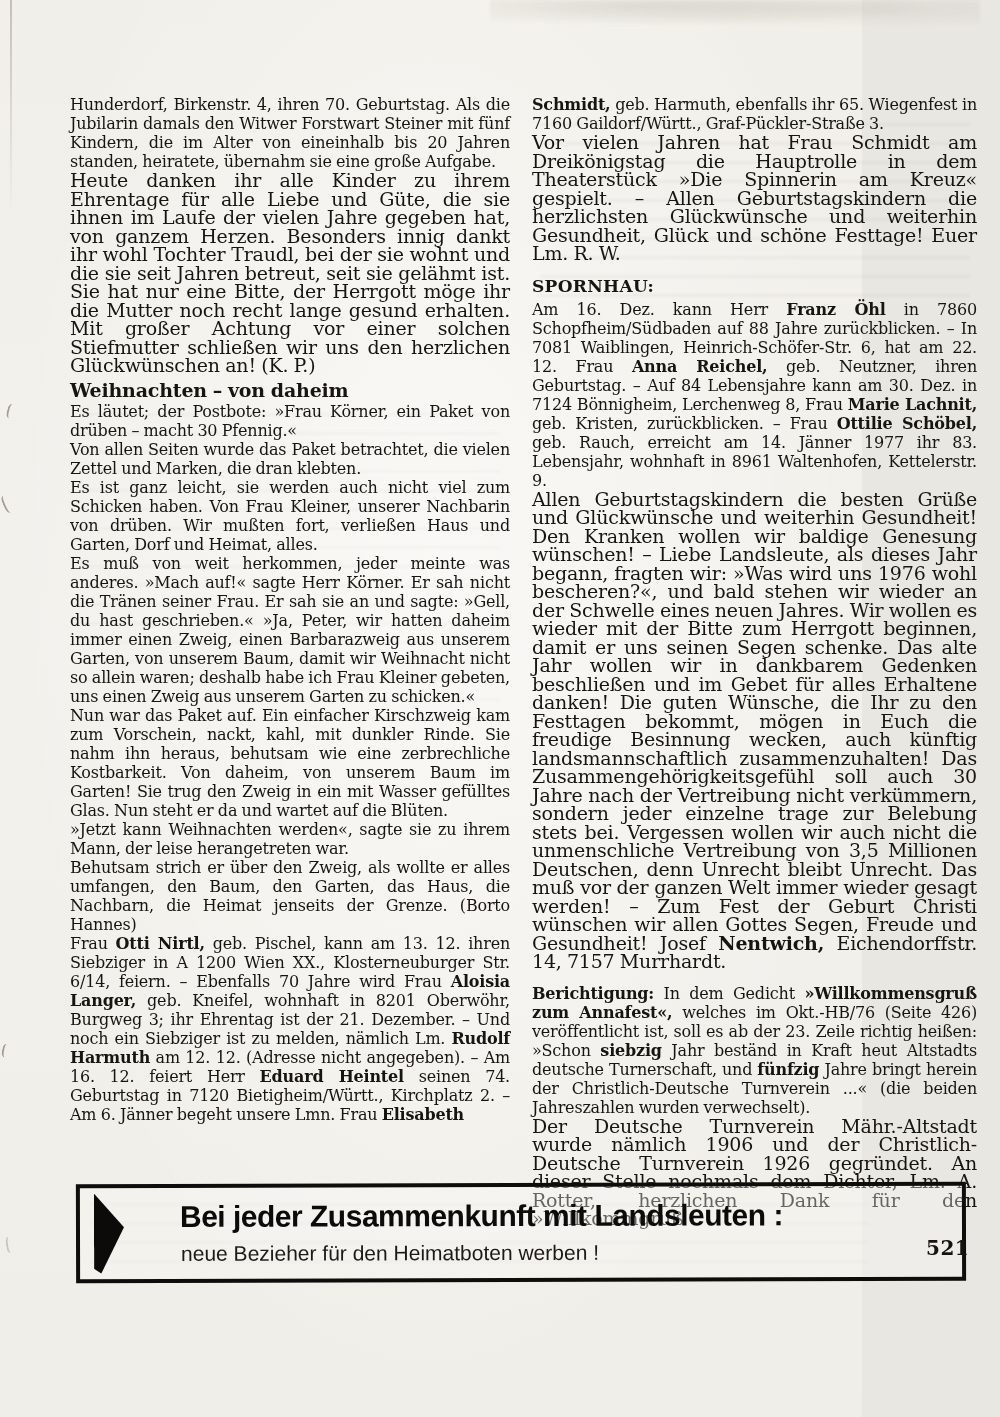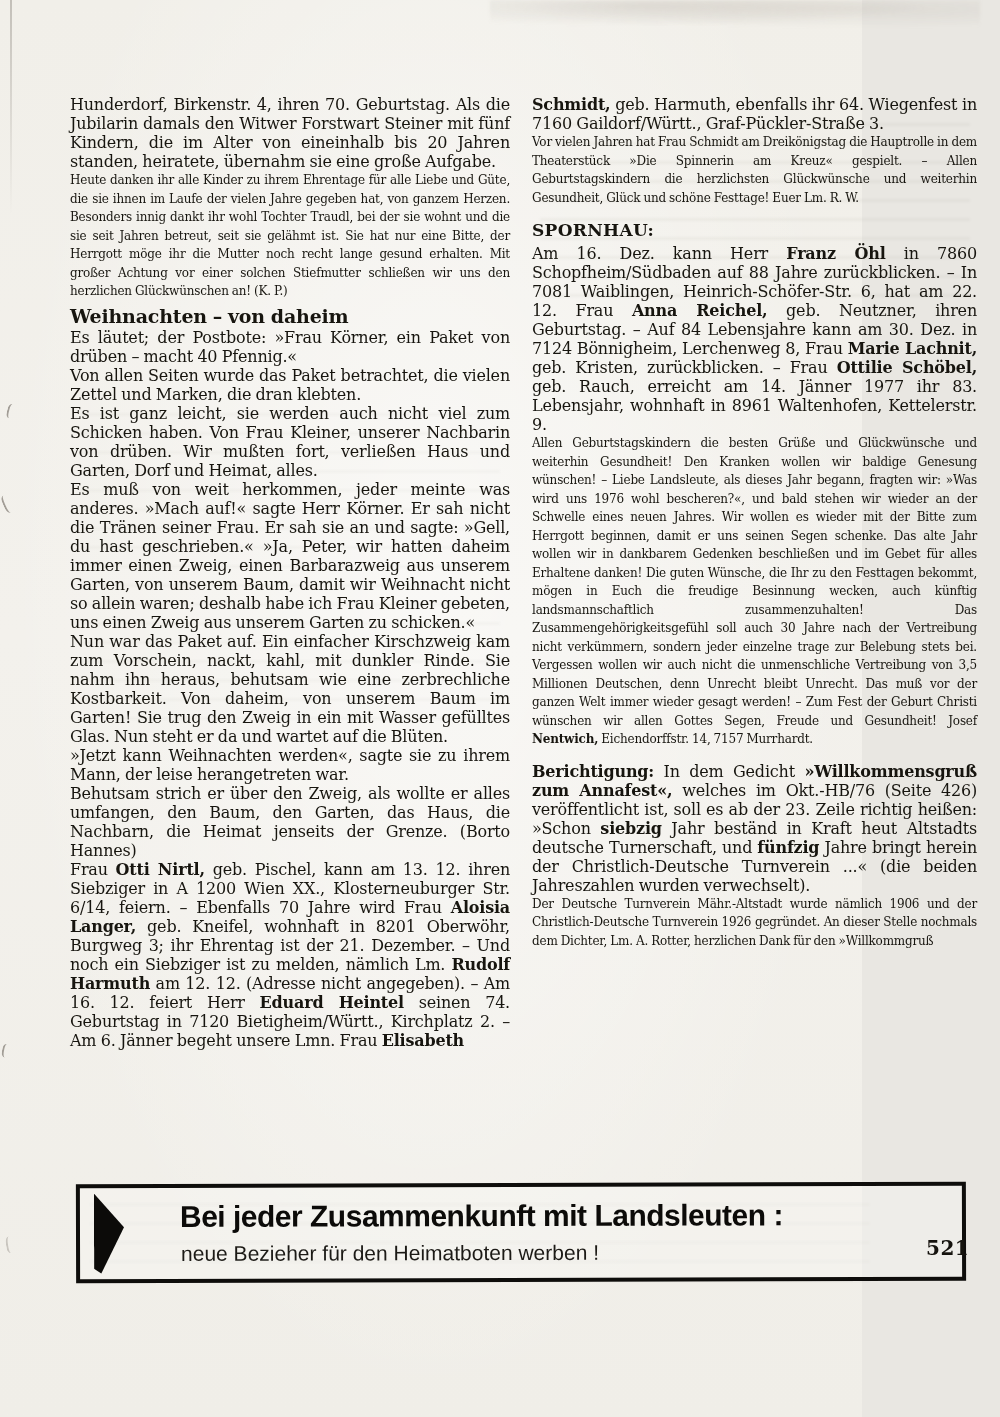--- a/index.html
+++ b/index.html
@@ -30,21 +30,21 @@
   #pen1{left:7px;top:404px;height:15px;transform:rotate(14deg);}
   #pen2{left:3px;top:494px;height:19px;transform:rotate(-24deg);}
   #pen3{left:2px;top:1044px;height:14px;transform:rotate(10deg);}
   #pen4{left:6px;top:1236px;height:17px;transform:rotate(-8deg);opacity:.5;}
   
   .col{position:absolute;z-index:1;top:95px;text-align:justify;
     letter-spacing:-0.2px;word-spacing:-0.5px;hyphens:auto;-webkit-hyphens:auto;}
   .col-left{left:70px;width:440px;}
   .col-right{left:532px;width:445px;}
   .lg{font-size:16px;line-height:19px;margin:0;}
-  .sm{font-size:12px;line-height:18.5px;margin:0;}
+  .sm{font-size:19px;line-height:18.5px;margin:0;}
   .h{font-size:19px;line-height:20px;font-weight:bold;margin:5px 0 2px 0;text-align:left;}
   .caps{font-size:17px;line-height:21px;font-weight:bold;letter-spacing:.3px;margin:13px 0 3px 0;text-align:left;}
   .mt{margin-top:13px;}
   .b{font-weight:bold;}
   
   .banner{
     position:absolute;z-index:1;left:76px;top:1183px;width:882px;height:91px;
     border:4px solid #0e0d0b;
     background:rgba(250,249,246,.35);
     display:flex;align-items:center;
@@ -74,32 +74,32 @@
   <div class="bleed bleed-stripes" style="left:90px;top:1190px;width:780px;height:95px;opacity:.8;"></div>
   <div class="pen" id="pen1"></div>
   <div class="pen" id="pen2"></div>
   <div class="pen" id="pen3"></div>
   <div class="pen" id="pen4"></div>
 
   <div class="col col-left">
     <p class="lg">Hunderdorf, Birkenstr. 4, ihren 70. Geburtstag. Als die Jubilarin damals den Witwer Forstwart Steiner mit fünf Kindern, die im Alter von eineinhalb bis 20 Jahren standen, heiratete, übernahm sie eine große Aufgabe.</p>
     <p class="sm">Heute danken ihr alle Kinder zu ihrem Ehrentage für alle Liebe und Güte, die sie ihnen im Laufe der vielen Jahre gegeben hat, von ganzem Herzen. Besonders innig dankt ihr wohl Tochter Traudl, bei der sie wohnt und die sie seit Jahren betreut, seit sie gelähmt ist. Sie hat nur eine Bitte, der Herrgott möge ihr die Mutter noch recht lange gesund erhalten. Mit großer Achtung vor einer solchen Stiefmutter schließen wir uns den herzlichen Glückwünschen an! (K. P.)</p>
     <p class="h">Weihnachten – von daheim</p>
-    <p class="lg">Es läutet; der Postbote: »Frau Körner, ein Paket von drüben – macht 40 Pfennig.«</p>
+    <p class="lg">Es läutet; der Postbote: »Frau Körner, ein Paket von drüben – macht 30 Pfennig.«</p>
     <p class="lg">Von allen Seiten wurde das Paket betrachtet, die vielen Zettel und Marken, die dran klebten.</p>
     <p class="lg">Es ist ganz leicht, sie werden auch nicht viel zum Schicken haben. Von Frau Kleiner, unserer Nachbarin von drüben. Wir mußten fort, verließen Haus und Garten, Dorf und Heimat, alles.</p>
     <p class="lg">Es muß von weit herkommen, jeder meinte was anderes. »Mach auf!« sagte Herr Körner. Er sah nicht die Tränen seiner Frau. Er sah sie an und sagte: »Gell, du hast geschrieben.« »Ja, Peter, wir hatten daheim immer einen Zweig, einen Barbarazweig aus unserem Garten, von unserem Baum, damit wir Weihnacht nicht so allein waren; deshalb habe ich Frau Kleiner gebeten, uns einen Zweig aus unserem Garten zu schicken.«</p>
     <p class="lg">Nun war das Paket auf. Ein einfacher Kirschzweig kam zum Vorschein, nackt, kahl, mit dunkler Rinde. Sie nahm ihn heraus, behutsam wie eine zerbrechliche Kostbarkeit. Von daheim, von unserem Baum im Garten! Sie trug den Zweig in ein mit Wasser gefülltes Glas. Nun steht er da und wartet auf die Blüten.</p>
     <p class="lg">»Jetzt kann Weihnachten werden«, sagte sie zu ihrem Mann, der leise herangetreten war.</p>
     <p class="lg">Behutsam strich er über den Zweig, als wollte er alles umfangen, den Baum, den Garten, das Haus, die Nachbarn, die Heimat jenseits der Grenze. (Borto Hannes)</p>
     <p class="lg"><span>Frau </span><span class="b">Otti Nirtl,</span><span> geb. Pischel, kann am 13. 12. ihren Siebziger in A 1200 Wien XX., Klosterneuburger Str. 6/14, feiern. – Ebenfalls 70 Jahre wird Frau </span><span class="b">Aloisia Langer,</span><span> geb. Kneifel, wohnhaft in 8201 Oberwöhr, Burgweg 3; ihr Ehrentag ist der 21. Dezember. – Und noch ein Siebziger ist zu melden, nämlich Lm. </span><span class="b">Rudolf Harmuth</span><span> am 12. 12. (Adresse nicht angegeben). – Am 16. 12. feiert Herr </span><span class="b">Eduard Heintel</span><span> seinen 74. Geburtstag in 7120 Bietigheim/Württ., Kirchplatz 2. – Am 6. Jänner begeht unsere Lmn. Frau </span><span class="b">Elisabeth</span></p>
   </div>
 
   <div class="col col-right">
-    <p class="lg"><span class="b">Schmidt,</span><span> geb. Harmuth, ebenfalls ihr 64. Wiegenfest in 7160 Gaildorf/Württ., Graf-Pückler-Straße 3.</span></p>
+    <p class="lg"><span class="b">Schmidt,</span><span> geb. Harmuth, ebenfalls ihr 65. Wiegenfest in 7160 Gaildorf/Württ., Graf-Pückler-Straße 3.</span></p>
     <p class="sm">Vor vielen Jahren hat Frau Schmidt am Dreikönigstag die Hauptrolle in dem Theaterstück »Die Spinnerin am Kreuz« gespielt. – Allen Geburtstagskindern die herzlichsten Glückwünsche und weiterhin Gesundheit, Glück und schöne Festtage! Euer Lm. R. W.</p>
     <p class="caps">SPORNHAU:</p>
     <p class="lg"><span>Am 16. Dez. kann Herr </span><span class="b">Franz Öhl</span><span> in 7860 Schopfheim/Südbaden auf 88 Jahre zurückblicken. – In 7081 Waiblingen, Heinrich-Schöfer-Str. 6, hat am 22. 12. Frau </span><span class="b">Anna Reichel,</span><span> geb. Neutzner, ihren Geburtstag. – Auf 84 Lebensjahre kann am 30. Dez. in 7124 Bönnigheim, Lerchenweg 8, Frau </span><span class="b">Marie Lachnit,</span><span> geb. Kristen, zurückblicken. – Frau </span><span class="b">Ottilie Schöbel,</span><span> geb. Rauch, erreicht am 14. Jänner 1977 ihr 83. Lebensjahr, wohnhaft in 8961 Waltenhofen, Kettelerstr. 9.</span></p>
     <p class="sm"><span>Allen Geburtstagskindern die besten Grüße und Glückwünsche und weiterhin Gesundheit! Den Kranken wollen wir baldige Genesung wünschen! – Liebe Landsleute, als dieses Jahr begann, fragten wir: »Was wird uns 1976 wohl bescheren?«, und bald stehen wir wieder an der Schwelle eines neuen Jahres. Wir wollen es wieder mit der Bitte zum Herrgott beginnen, damit er uns seinen Segen schenke. Das alte Jahr wollen wir in dankbarem Gedenken beschließen und im Gebet für alles Erhaltene danken! Die guten Wünsche, die Ihr zu den Festtagen bekommt, mögen in Euch die freudige Besinnung wecken, auch künftig landsmannschaftlich zusammenzuhalten! Das Zusammengehörigkeitsgefühl soll auch 30 Jahre nach der Vertreibung nicht verkümmern, sondern jeder einzelne trage zur Belebung stets bei. Vergessen wollen wir auch nicht die unmenschliche Vertreibung von 3,5 Millionen Deutschen, denn Unrecht bleibt Unrecht. Das muß vor der ganzen Welt immer wieder gesagt werden! – Zum Fest der Geburt Christi wünschen wir allen Gottes Segen, Freude und Gesundheit! Josef </span><span class="b">Nentwich,</span><span> Eichendorffstr. 14, 7157 Murrhardt.</span></p>
     <p class="lg mt"><span class="b">Berichtigung:</span><span> In dem Gedicht </span><span class="b">»Willkommensgruß zum Annafest«,</span><span> welches im Okt.-HB/76 (Seite 426) veröffentlicht ist, soll es ab der 23. Zeile richtig heißen: »Schon </span><span class="b">siebzig</span><span> Jahr beständ in Kraft heut Altstadts deutsche Turnerschaft, und </span><span class="b">fünfzig</span><span> Jahre bringt herein der Christlich-Deutsche Turnverein ...« (die beiden Jahreszahlen wurden verwechselt).</span></p>
     <p class="sm">Der Deutsche Turnverein Mähr.-Altstadt wurde nämlich 1906 und der Christlich-Deutsche Turnverein 1926 gegründet. An dieser Stelle nochmals dem Dichter, Lm. A. Rotter, herzlichen Dank für den »Willkommgruß</p>
   </div>
 
   <div class="banner">
     <div class="banner-arrow"></div>

